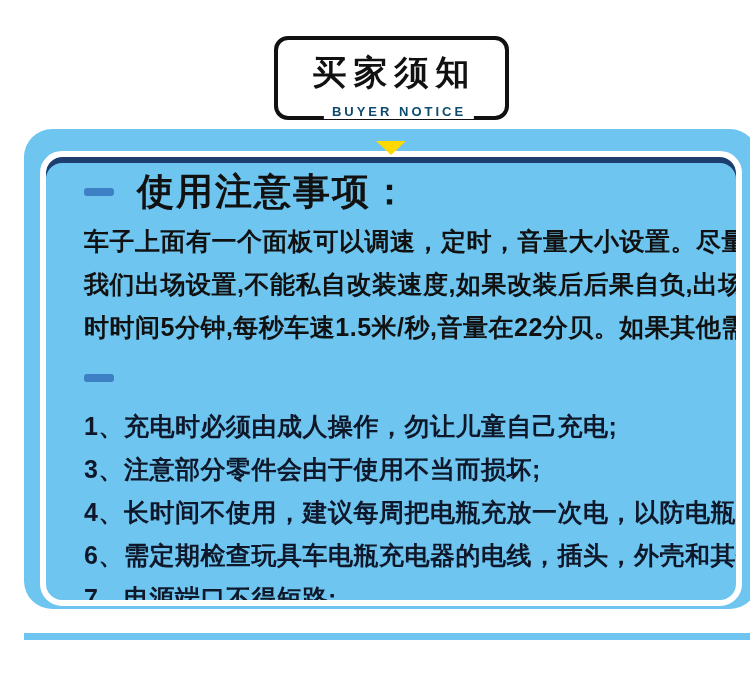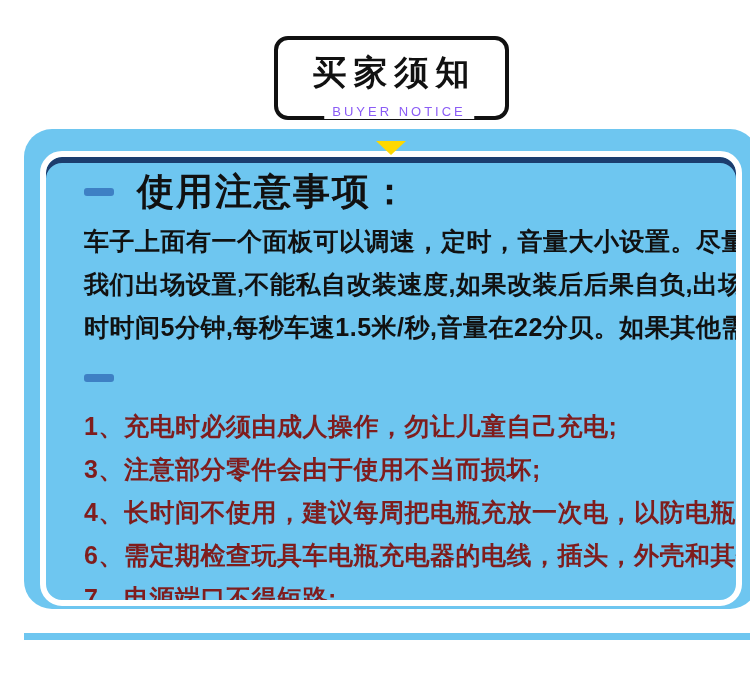--- a/index.html
+++ b/index.html
@@ -21,22 +21,22 @@
     padding: 2px 20px 12px 20px;
     background: #ffffff;
   }
   .badge-title {
     font-size: 34px; font-weight: 800; letter-spacing: 7px;
     color: #111111; white-space: nowrap; padding-left: 7px; 
   }
   .badge-subtitle {
     position: absolute; bottom: -11px; left: 50%; transform: translateX(-50%);
     background: #ffffff; padding: 0 8px;
-    font-size: 13px; font-weight: 400; letter-spacing: 3px;
-    color: #8b5cf6; white-space: nowrap;
+    font-size: 13px; font-weight: 700; letter-spacing: 3px;
+    color: #0c4a6e; white-space: nowrap;
   }
   .down-arrow {
     margin-top: 13px;
     width: 0; height: 0;
     border-left: 15px solid transparent;
     border-right: 15px solid transparent;
     border-top: 14px solid #ffd800;
   }
 
   
@@ -71,21 +71,21 @@
   .usage-paragraph { margin-top: 9px; }
   .para-line {
     font-size: 25px; font-weight: 600; line-height: 35px;
     letter-spacing: 0.5px; white-space: nowrap; color: #111111;
   }
 
   .charging-heading { margin-top: 10px; }
   .charging-list { margin-top: 6px; }
   .list-line {
     font-size: 25px; font-weight: 600; line-height: 35px;
-    letter-spacing: 0.5px; white-space: nowrap; color: #7f1d1d;
+    letter-spacing: 0.5px; white-space: nowrap; color: #0f172a;
   }
 
   
   .gap-white { height: 8px; background: #ffffff; }
   .next-section-strip { height: 7px; background: #6ec6f0; }
 </style>
 </head>
 <body>
 
 <div class="header">

